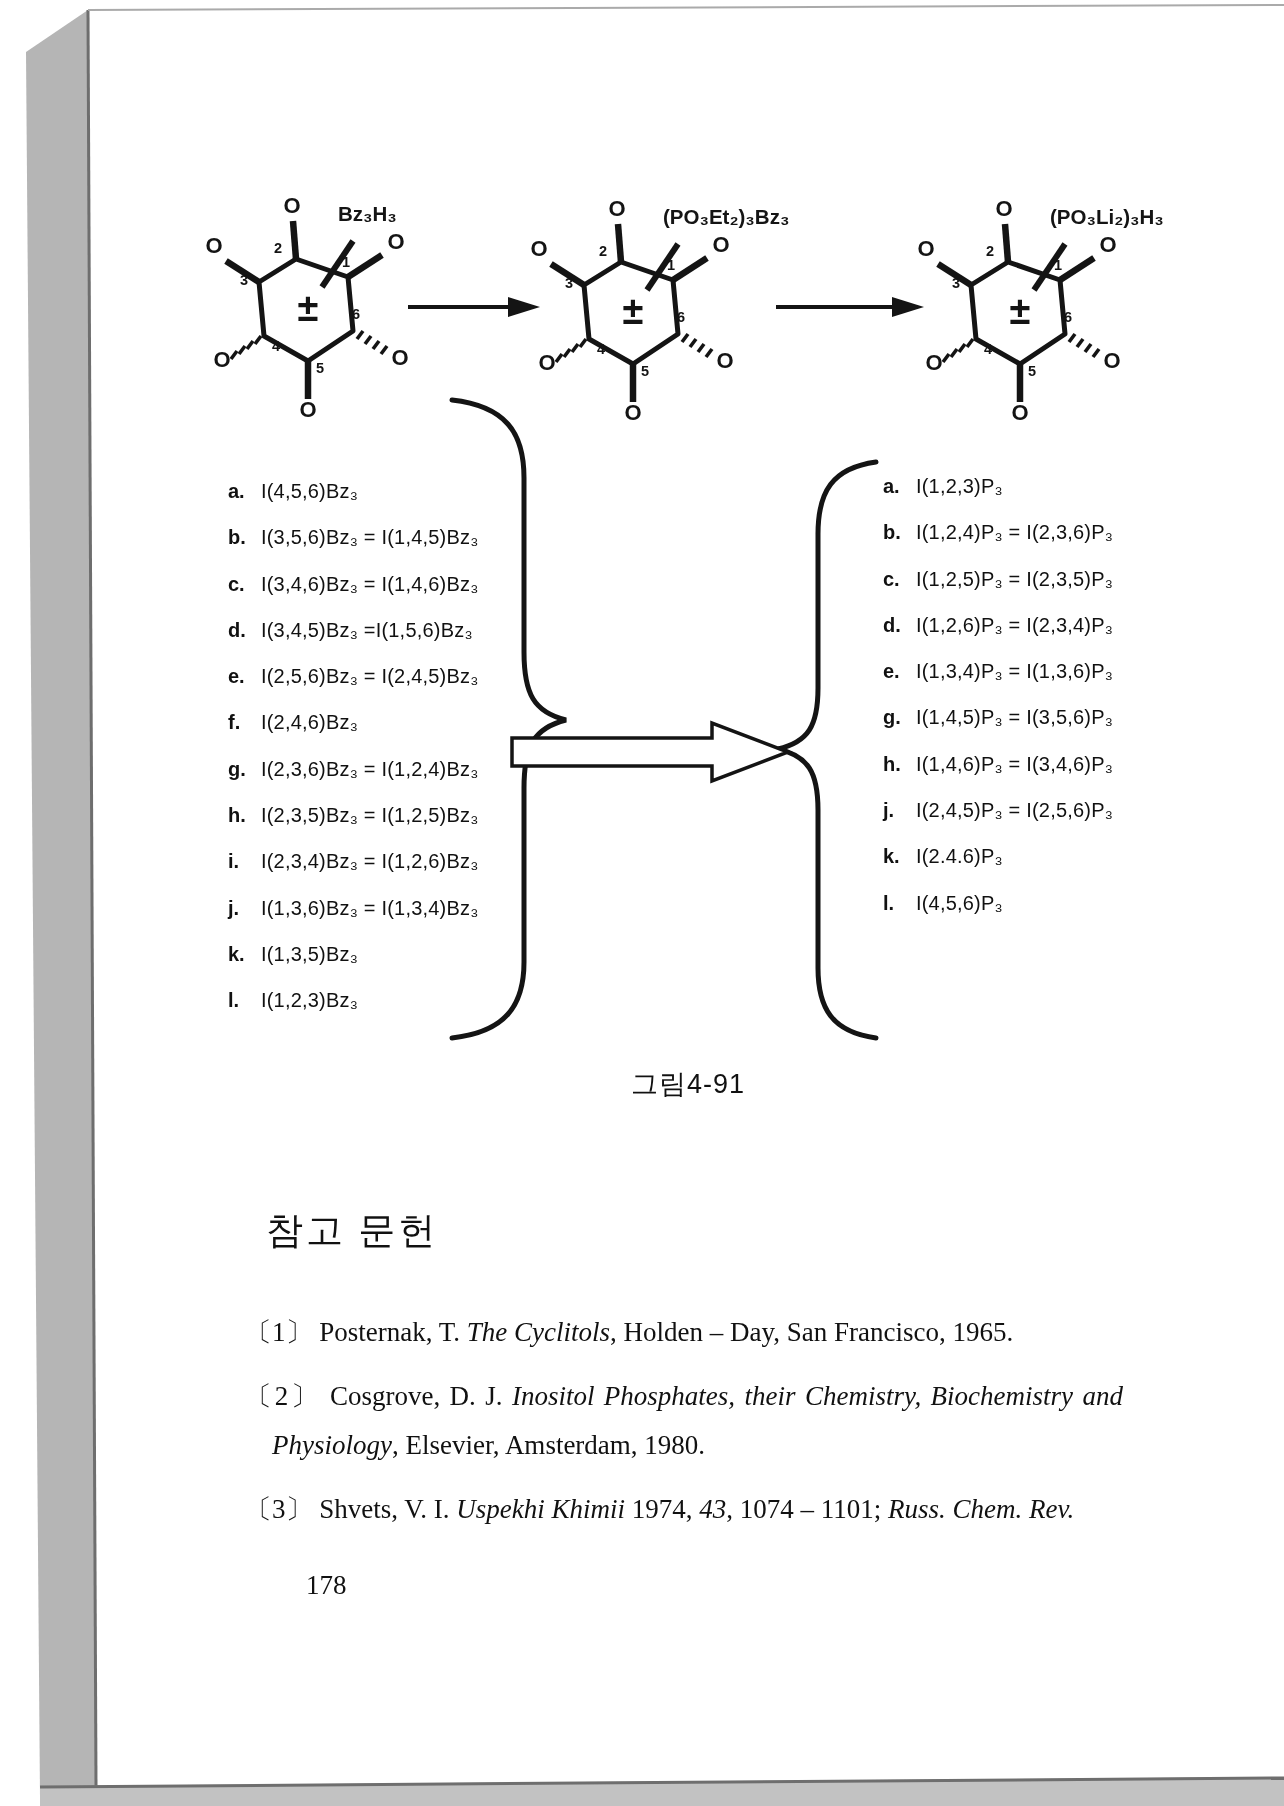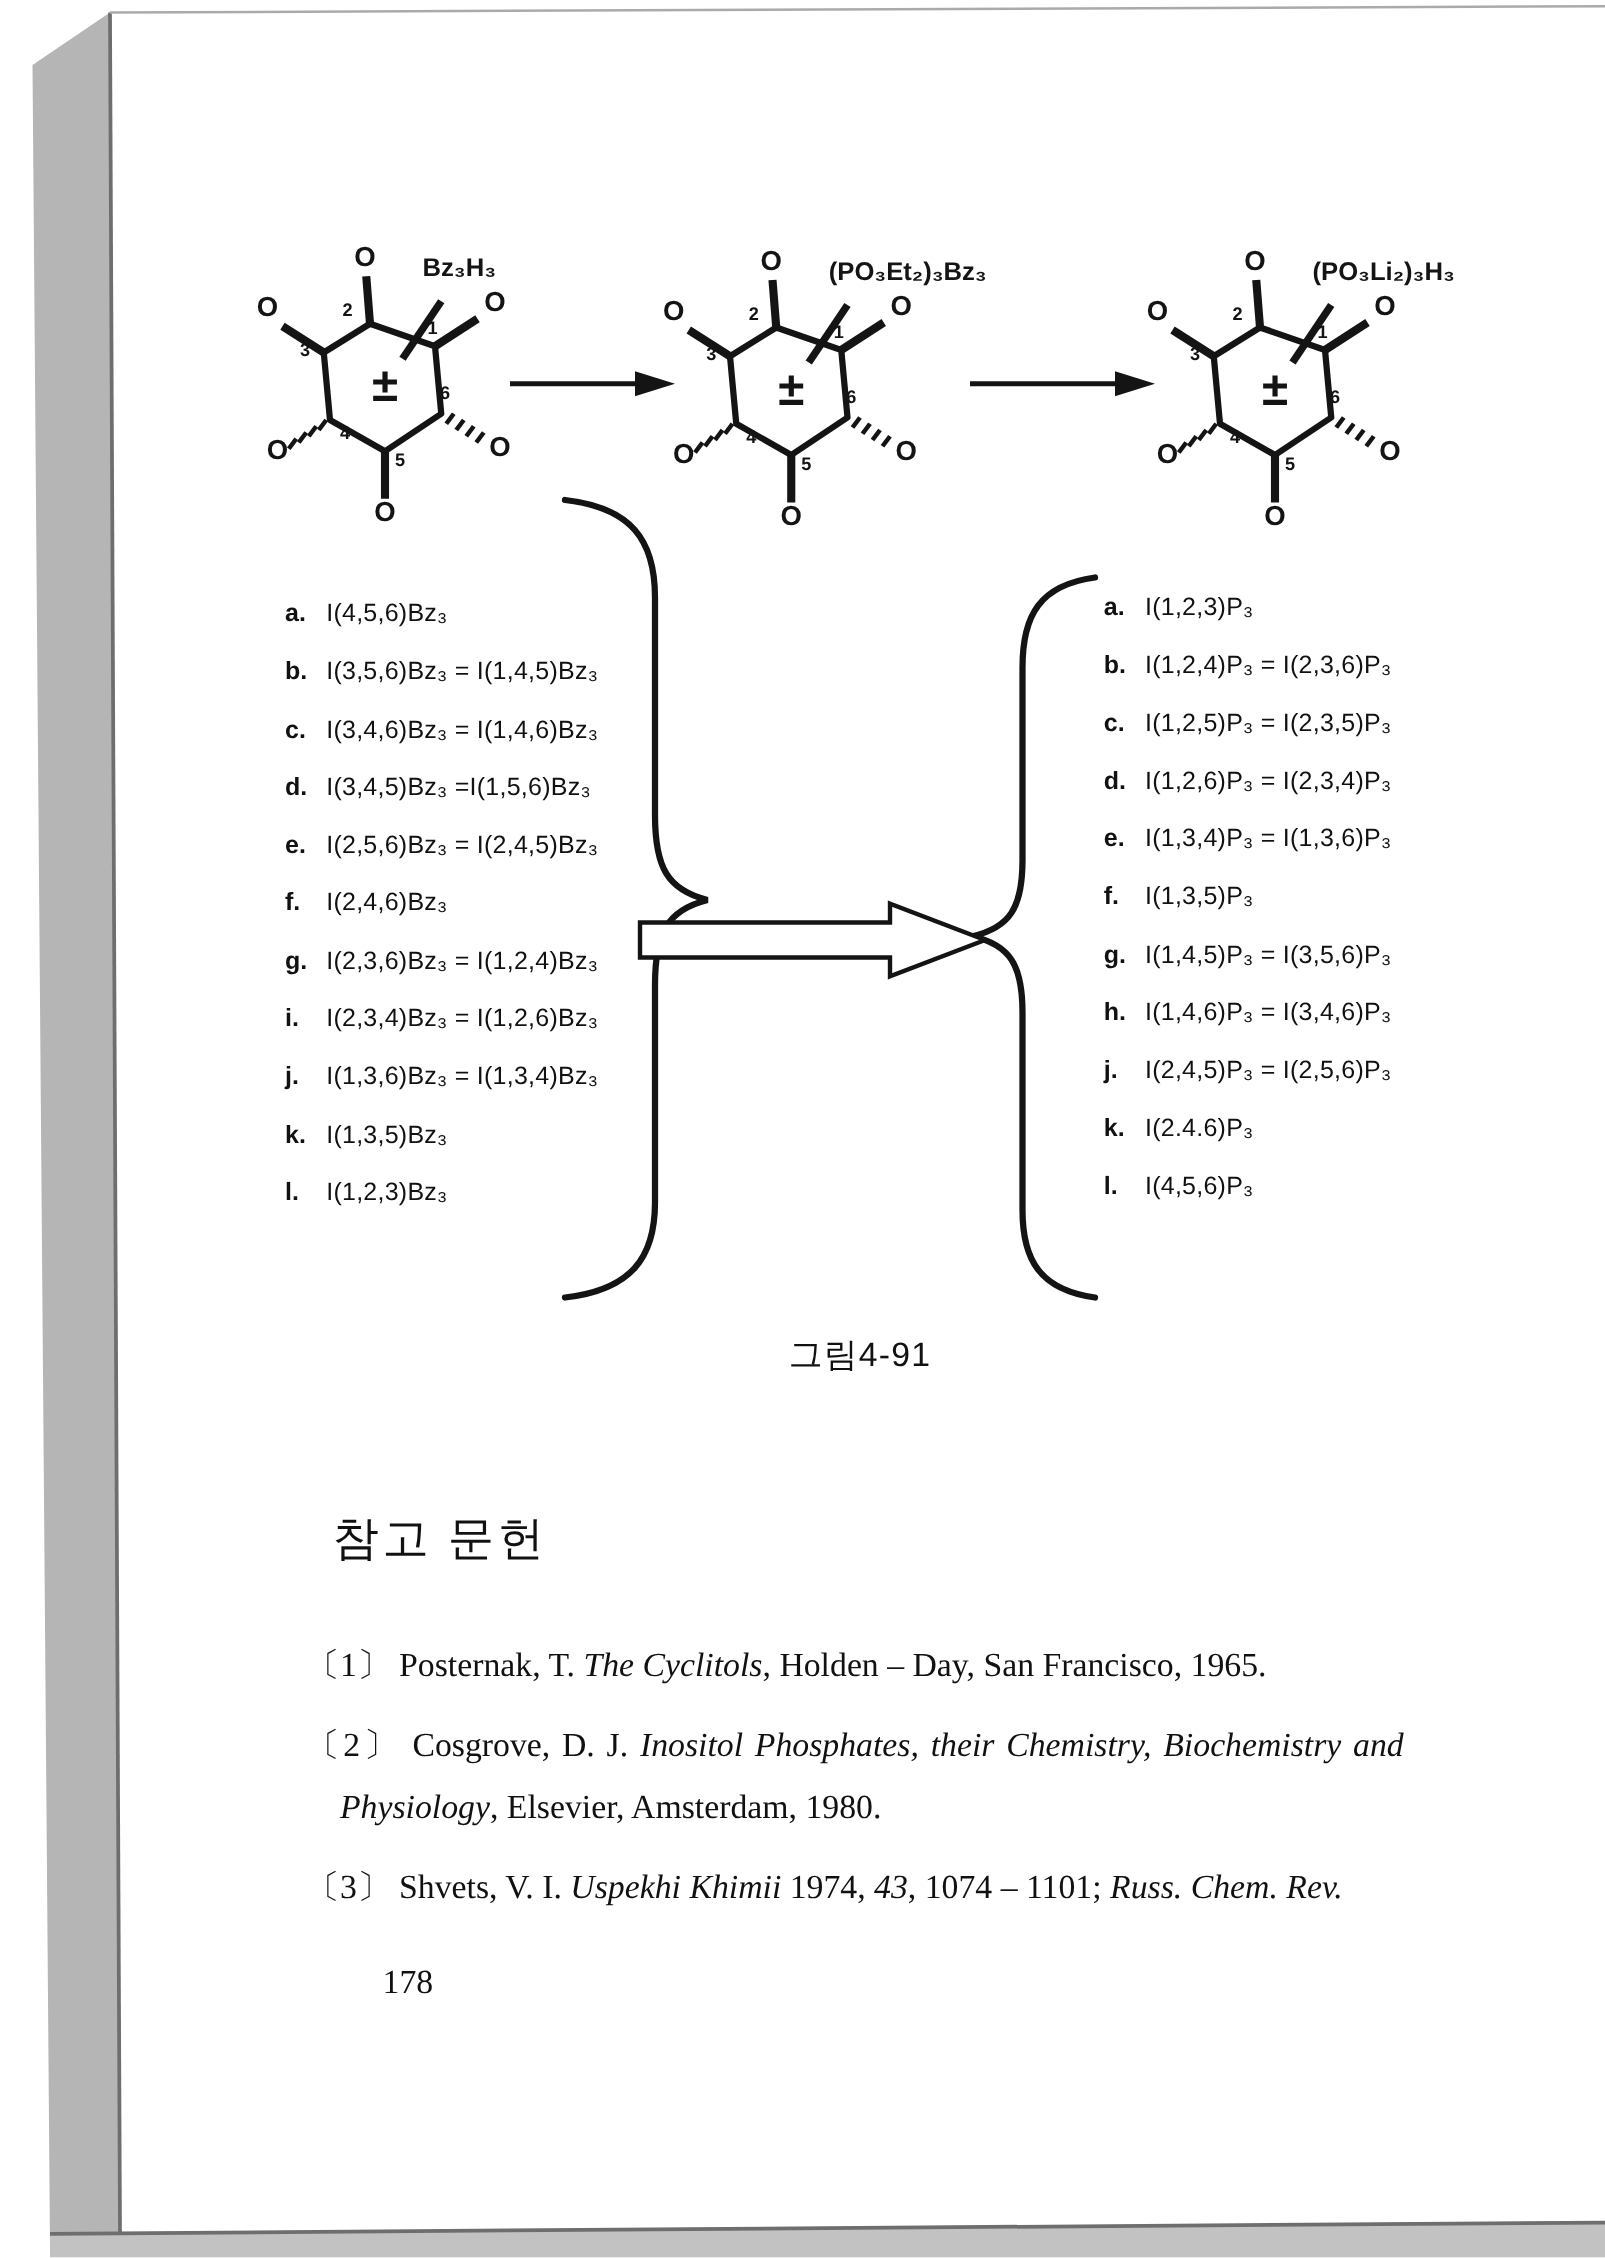--- a/index.html
+++ b/index.html
@@ -178,32 +178,32 @@
 </svg>
 
 <div class="cmpd-list" style="left:228px;top:468px;">
     <div class="li-row"><span class="li-key">a.</span><span class="li-formula">I(4,5,6)Bz₃</span></div>
     <div class="li-row"><span class="li-key">b.</span><span class="li-formula">I(3,5,6)Bz₃ = I(1,4,5)Bz₃</span></div>
     <div class="li-row"><span class="li-key">c.</span><span class="li-formula">I(3,4,6)Bz₃ = I(1,4,6)Bz₃</span></div>
     <div class="li-row"><span class="li-key">d.</span><span class="li-formula">I(3,4,5)Bz₃ =I(1,5,6)Bz₃</span></div>
     <div class="li-row"><span class="li-key">e.</span><span class="li-formula">I(2,5,6)Bz₃ = I(2,4,5)Bz₃</span></div>
     <div class="li-row"><span class="li-key">f.</span><span class="li-formula">I(2,4,6)Bz₃</span></div>
     <div class="li-row"><span class="li-key">g.</span><span class="li-formula">I(2,3,6)Bz₃ = I(1,2,4)Bz₃</span></div>
+    <div class="li-row"><span class="li-key">h.</span><span class="li-formula">I(2,3,5)Bz₃ = I(1,2,5)Bz₃</span></div>
     <div class="li-row"><span class="li-key">i.</span><span class="li-formula">I(2,3,4)Bz₃ = I(1,2,6)Bz₃</span></div>
     <div class="li-row"><span class="li-key">j.</span><span class="li-formula">I(1,3,6)Bz₃ = I(1,3,4)Bz₃</span></div>
     <div class="li-row"><span class="li-key">k.</span><span class="li-formula">I(1,3,5)Bz₃</span></div>
     <div class="li-row"><span class="li-key">l.</span><span class="li-formula">I(1,2,3)Bz₃</span></div>
   </div>
 <div class="cmpd-list" style="left:883px;top:463px;">
     <div class="li-row"><span class="li-key">a.</span><span class="li-formula">I(1,2,3)P₃</span></div>
     <div class="li-row"><span class="li-key">b.</span><span class="li-formula">I(1,2,4)P₃ = I(2,3,6)P₃</span></div>
     <div class="li-row"><span class="li-key">c.</span><span class="li-formula">I(1,2,5)P₃ = I(2,3,5)P₃</span></div>
     <div class="li-row"><span class="li-key">d.</span><span class="li-formula">I(1,2,6)P₃ = I(2,3,4)P₃</span></div>
     <div class="li-row"><span class="li-key">e.</span><span class="li-formula">I(1,3,4)P₃ = I(1,3,6)P₃</span></div>
-    <div class="li-row"><span class="li-key">f.</span><span class="li-formula">I(1,3,5)P₃</span></div>
     <div class="li-row"><span class="li-key">g.</span><span class="li-formula">I(1,4,5)P₃ = I(3,5,6)P₃</span></div>
     <div class="li-row"><span class="li-key">h.</span><span class="li-formula">I(1,4,6)P₃ = I(3,4,6)P₃</span></div>
     <div class="li-row"><span class="li-key">j.</span><span class="li-formula">I(2,4,5)P₃ = I(2,5,6)P₃</span></div>
     <div class="li-row"><span class="li-key">k.</span><span class="li-formula">I(2.4.6)P₃</span></div>
     <div class="li-row"><span class="li-key">l.</span><span class="li-formula">I(4,5,6)P₃</span></div>
   </div>
 
 <div id="figure-caption">그림4-91</div>
 
 <div id="section-heading">참고 문헌</div>

